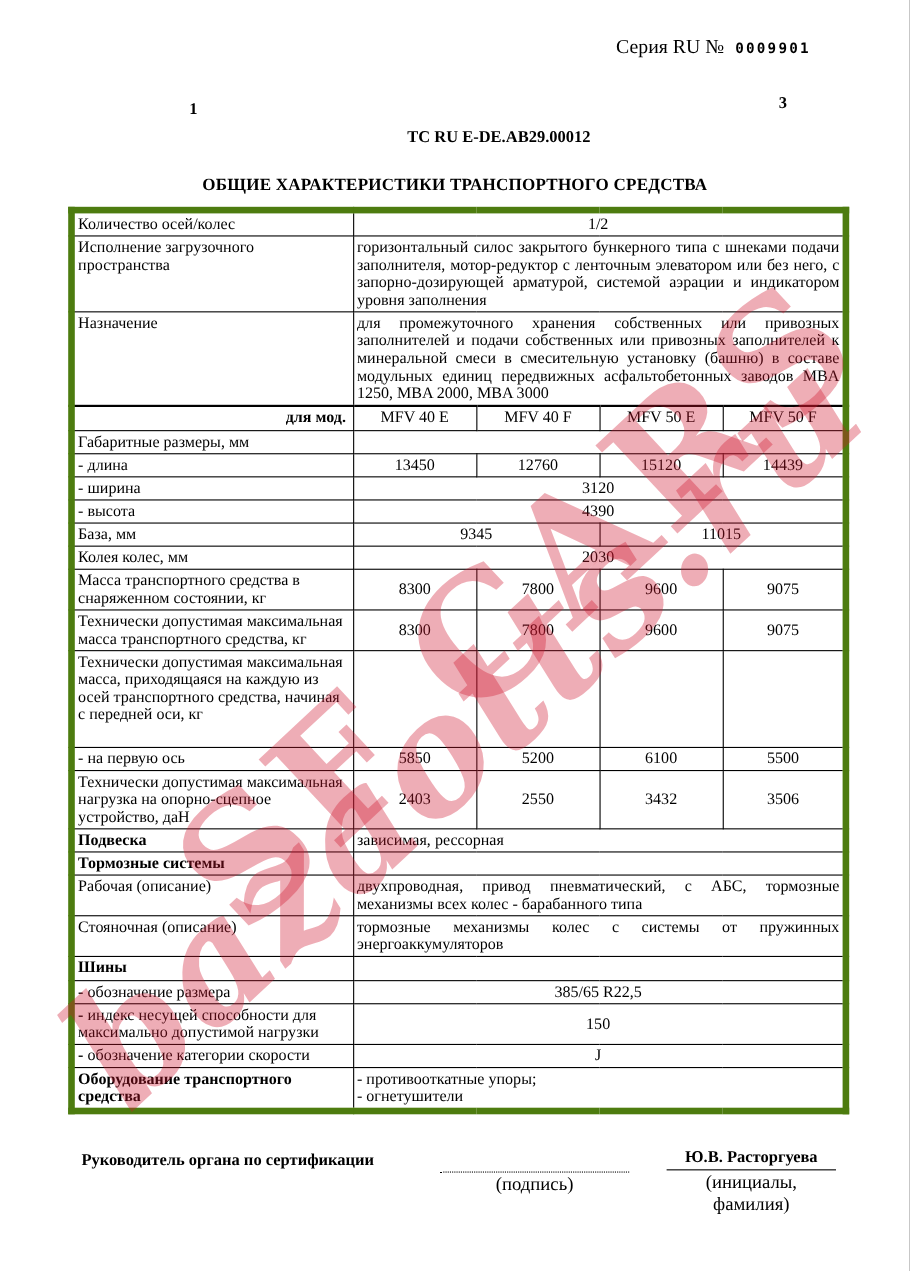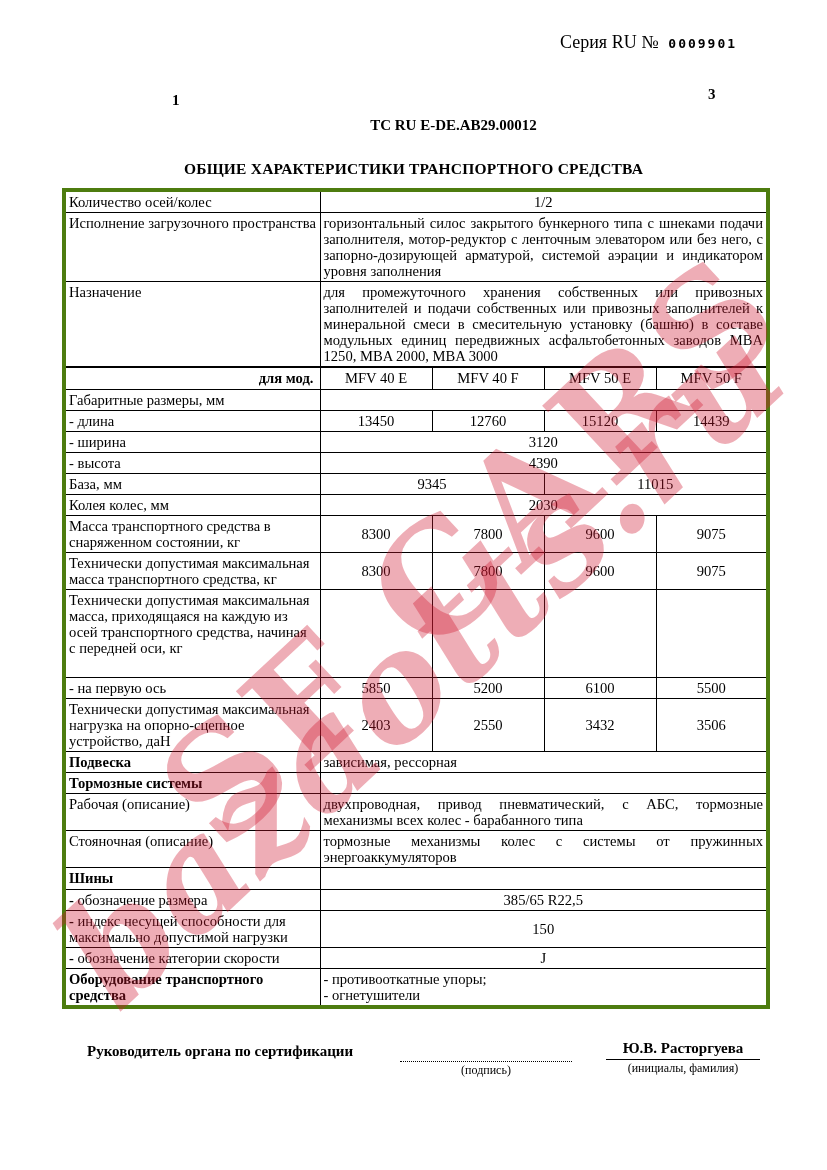--- a/index.html
+++ b/index.html
@@ -31,43 +31,43 @@
   }
   .doc-title{
     position:absolute;top:160px;left:0;right:0;
     text-align:center;font-size:15.5px;font-weight:bold;
     letter-spacing:.2px;
   }
   
   .content{position:absolute;top:188px;left:62px;width:704px;}
   table.chars{
     border-collapse:collapse;table-layout:fixed;
-    width:704px;border:4px solid #4d7c0f;
+    width:704px;border:6px solid #4d7c0f;
     font-size:14.6px;line-height:1.1;
   }
   table.chars td{
     border:1px solid #000;
     padding:2px 3px;
     vertical-align:top;
     overflow:hidden;
   }
   td.lbl{padding:2px 12px 2px 4px;}
   td.lbl.b{font-weight:bold;}
   td.lbl.r{text-align:right;font-weight:bold;padding-right:6px;}
   td.val{vertical-align:top;text-align:left;padding:2px 5px;}
   td.val.a-center{text-align:center;vertical-align:middle;}
   td.val.a-justify{text-align:justify;}
   td.val.pre{white-space:pre-line;}
   tr.thick-top td{border-top:2px solid #000;}
   
   .sig{position:relative;margin-top:30px;height:60px;font-size:15px;}
-  .sig-role{position:absolute;left:25px;top:4px;font-weight:bold;}
+  .sig-role{position:absolute;left:12px;top:4px;font-weight:bold;}
   .sig-sign{position:absolute;left:338px;top:0;width:172px;text-align:center;}
   .sig-sign .line{height:22px;border-bottom:1px dotted #000;}
-  .sig-cap{font-size:12px;margin-top:1px;}
+  .sig-cap{font-size:17px;margin-top:1px;}
   .sig-name{position:absolute;left:544px;top:0;width:154px;text-align:center;}
   .sig-name .name{
     font-weight:bold;padding:1px 0 2px 0;
     border-bottom:1.5px solid #000;
   }
   
   .wm{
     position:absolute;
     font-family:"DejaVu Serif","Liberation Serif",serif;
     font-weight:bold;

